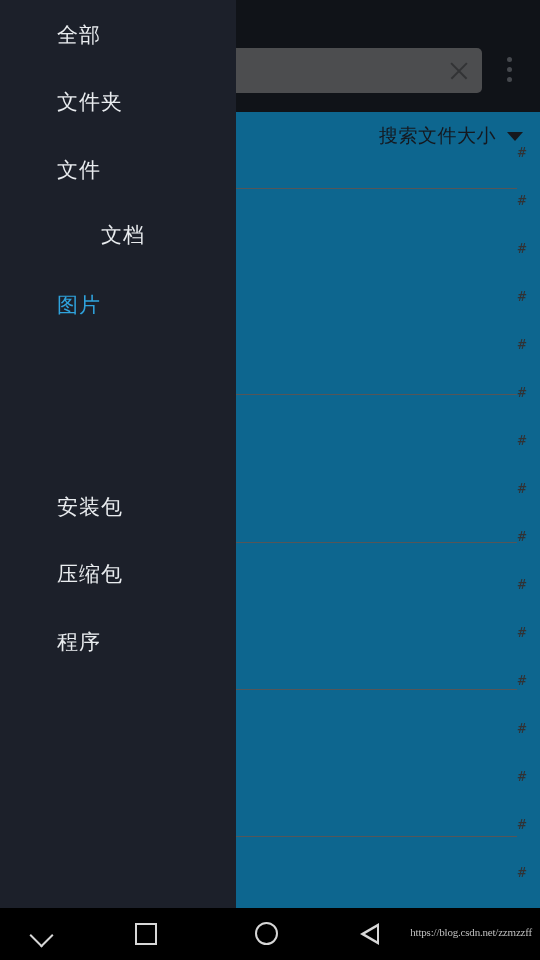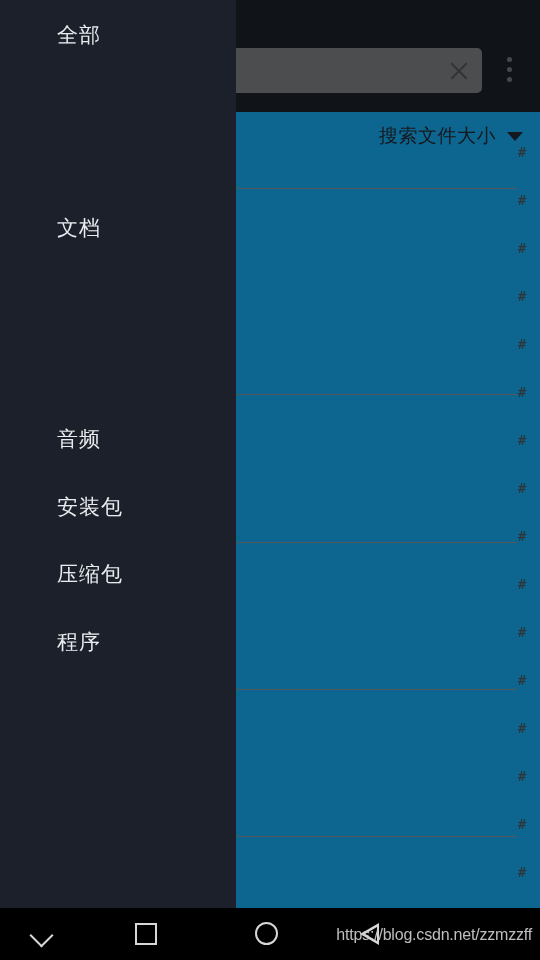--- a/index.html
+++ b/index.html
@@ -254,23 +254,23 @@
     left:-12.5px; top:-7px;
     width:0; height:0;
     border-top:7px solid transparent;
     border-bottom:7px solid transparent;
     border-right:12px solid #000;
   }
 
   #watermark {
     position:absolute;
     right:8px; top:18px;
-    font-size:16px;
+    font-size:11px;
     color:#cfcfcf;
-    font-family:Liberation Sans, sans-serif;
+    font-family:Liberation Serif, serif;
     opacity:.92;
     letter-spacing:-.2px;
   }
 </style>
 </head>
 <body>
 
 <div id="screen">
 
   <div id="content">
@@ -349,25 +349,31 @@
         <div class="index-item" style="top: 752px;">#</div>
       </div>
 
     <div id="scrim"></div>
   </div>
 
   <div id="drawer">
       <div class="drawer-item" style="top: 10px;">
         <span>全部</span>
       </div>
-      <div class="drawer-item" style="top: 203px;">
+      <div class="drawer-item" style="top: 77.4px;">
+        <span>文件夹</span>
+      </div>
+      <div class="drawer-item" style="top: 144.8px;">
+        <span>文件</span>
+      </div>
+      <div class="drawer-item" style="top: 210px; margin-left: 44px;">
         <span>文档</span>
       </div>
-      <div class="drawer-item" style="top: 414.4px;">
-        <span>音频</span>
+      <div class="drawer-item active" style="top: 279.6px;">
+        <span>图片</span>
       </div>
       <div class="drawer-item" style="top: 481.8px;">
         <span>安装包</span>
       </div>
       <div class="drawer-item" style="top: 549.2px;">
         <span>压缩包</span>
       </div>
       <div class="drawer-item" style="top: 616.6px;">
         <span>程序</span>
       </div>

